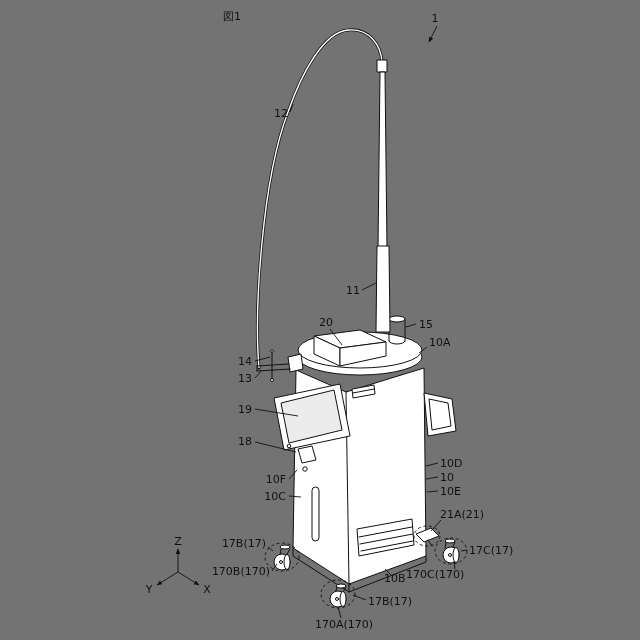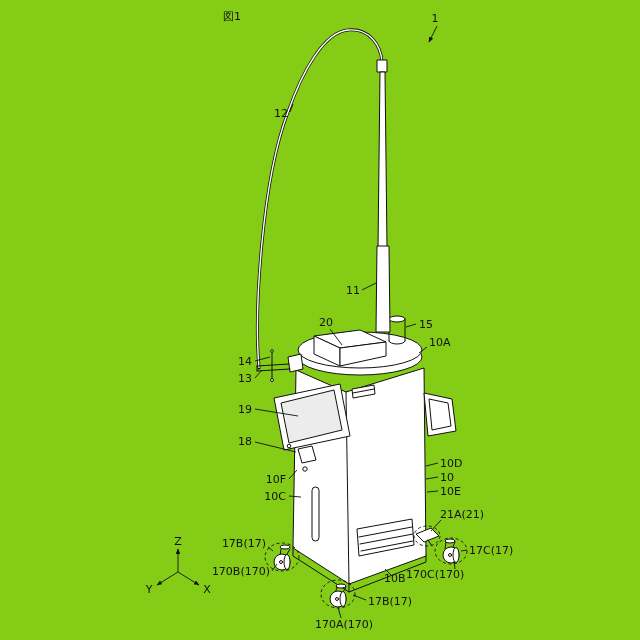--- a/index.html
+++ b/index.html
@@ -1,16 +1,16 @@
 <!DOCTYPE html>
 <html><head>
 <meta charset="utf-8">
 <style>
   html,body{margin:0;padding:0;background:#fff;}
-  .fig{position:relative;width:640px;height:640px;background:#84cc16;overflow:hidden;}
+  .fig{position:relative;width:640px;height:640px;background:#737373;overflow:hidden;}
   svg{display:block;}
   svg text{font-family:"DejaVu Sans","Liberation Sans",sans-serif;font-size:11px;fill:#111;}
   .ln{stroke:#111;stroke-width:1;fill:none;stroke-linejoin:round;stroke-linecap:round;}
   .wh{stroke:#111;stroke-width:1;fill:#fff;stroke-linejoin:round;}
   .scr{stroke:#111;stroke-width:1;fill:#ececec;}
   .leader{stroke:#111;stroke-width:0.9;fill:none;}
   .dash{stroke:#111;stroke-width:0.9;fill:none;stroke-dasharray:3,2.6;}
 </style>
 </head>
 <body>

